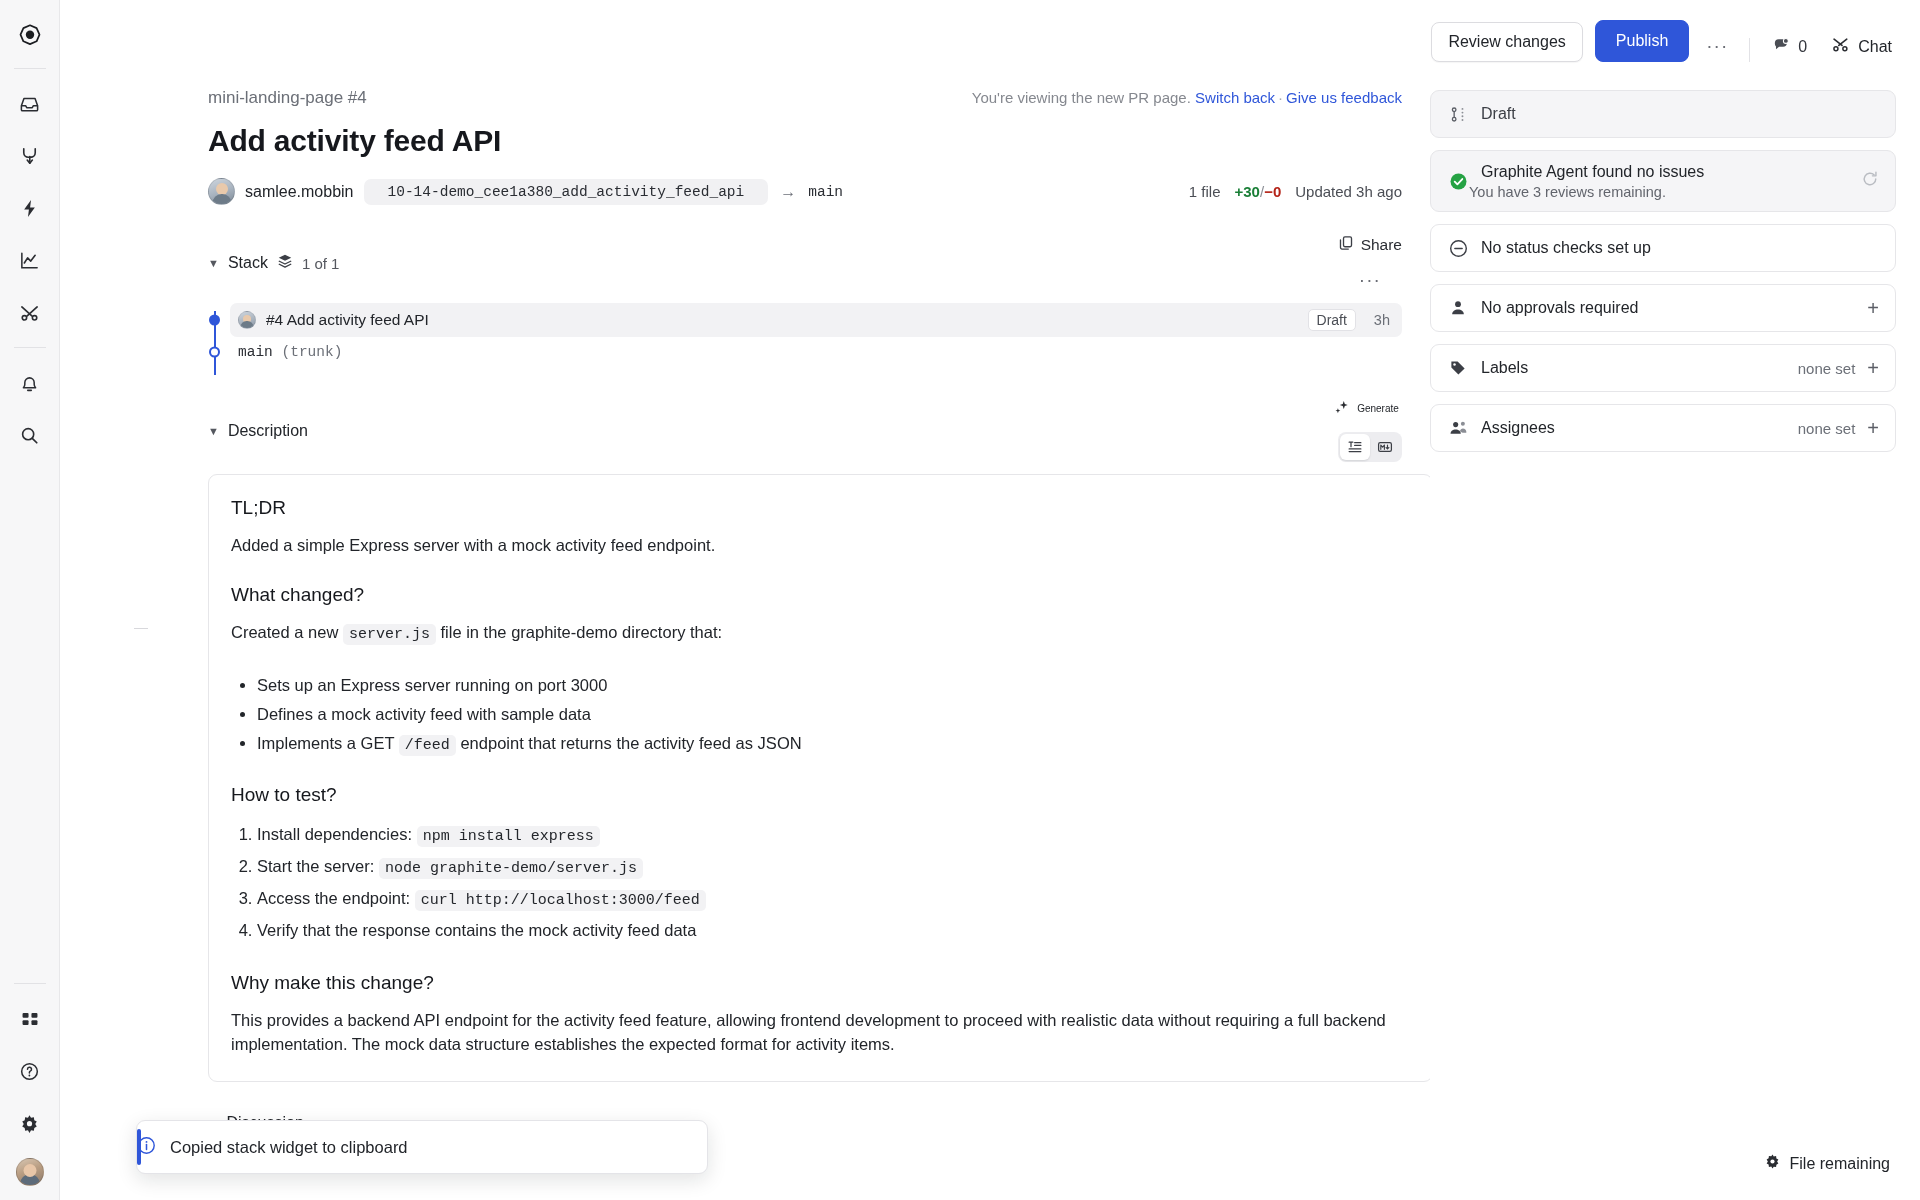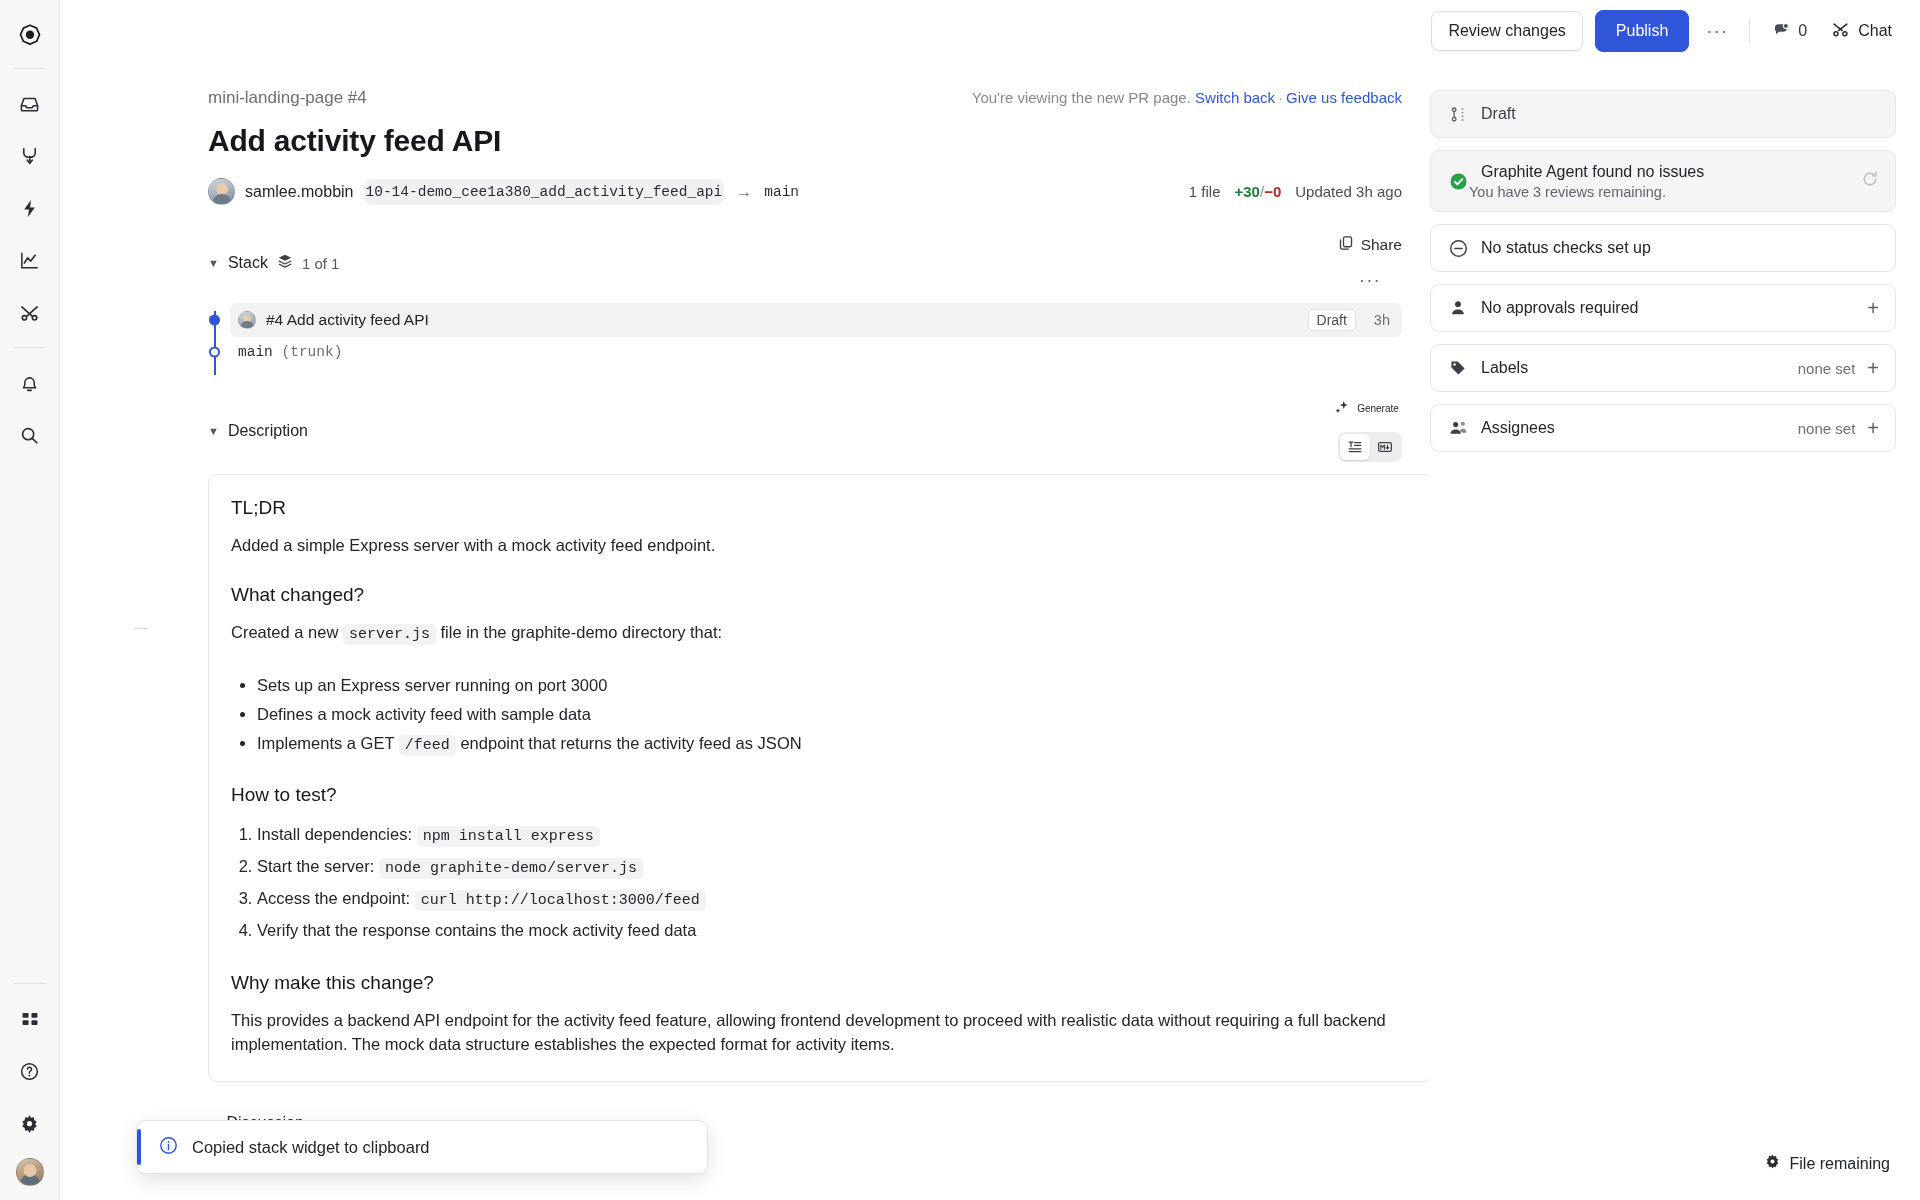--- a/index.html
+++ b/index.html
@@ -54,21 +54,21 @@
   
   .main {
     flex: 1 1 auto; height: 1200px; position: relative;
     display: flex; flex-direction: column;
     background: #fff;
   }
 
   
   .topbar {
     height: 62px; flex: 0 0 62px;
-    display: flex; align-items: center; justify-content: flex-end;
+    display: flex; align-items: flex-end; justify-content: flex-end;
     padding: 0 22px 0 0; gap: 12px;
   }
   .btn {
     font-family: "Liberation Sans", sans-serif;
     font-size: 16px; line-height: 1;
     border-radius: 8px; cursor: pointer;
     display: inline-flex; align-items: center; justify-content: center;
   }
   .btn-secondary {
     background: #fff; color: #22252a;
@@ -131,21 +131,21 @@
     width: 12px; height: 12px; transform: translateX(-50%);
     background: #e9c9ab; border-radius: 50%;
   }
   .avatar-sm::after {
     content: ""; position: absolute; left: 50%; top: 58%;
     width: 19px; height: 15px; transform: translateX(-50%);
     background: #6d7b88; border-radius: 9px 9px 0 0;
   }
   .author { font-size: 16px; color: #22252a; }
   .branch-chip {
-    background: #f1f1f3; border-radius: 7px; padding: 5px 2px;
+    background: #f1f1f3; border-radius: 7px; padding: 5px 24px;
     font-family: "Liberation Mono", monospace; font-size: 14.5px; color: #2a2d33;
   }
   .arrow { color: #6d7079; font-size: 16px; padding: 0 2px; }
   .base-branch { font-family: "Liberation Mono", monospace; font-size: 14.5px; color: #2a2d33; }
   .meta-right { margin-left: auto; display: flex; align-items: center; gap: 14px; font-size: 15px; }
   .files-count { color: #4b4e55; }
   .adds { color: #1a7f37; font-weight: 600; }
   .dels { color: #b42318; font-weight: 600; }
   .slash { color: #8b8e95; }
   .updated { color: #4b4e55; }
@@ -260,21 +260,21 @@
   .plus { font-size: 20px; color: #5b5e66; cursor: pointer; line-height: 1; }
   .spin { color: #b9bcc2; cursor: pointer; }
   .side-stack { display: flex; flex-direction: column; }
 
   
   .toast {
     position: absolute; left: 76px; bottom: 26px;
     width: 572px; height: 54px;
     background: #fff; border: 1px solid #e4e4e8; border-radius: 9px;
     box-shadow: 0 6px 20px rgba(16,22,26,.12);
-    display: flex; align-items: center; padding-left: 22px; gap: 14px;
+    display: flex; align-items: center; gap: 14px;
     overflow: hidden;
   }
   .toast::before {
     content: ""; position: absolute; left: 0; top: 8px; bottom: 8px;
     width: 4px; background: #2f56d9; border-radius: 2px;
   }
   .toast-text { font-size: 16.5px; color: #22252a; }
   .file-settings {
     position: absolute; right: 30px; bottom: 26px;
     display: inline-flex; align-items: center; gap: 9px;

